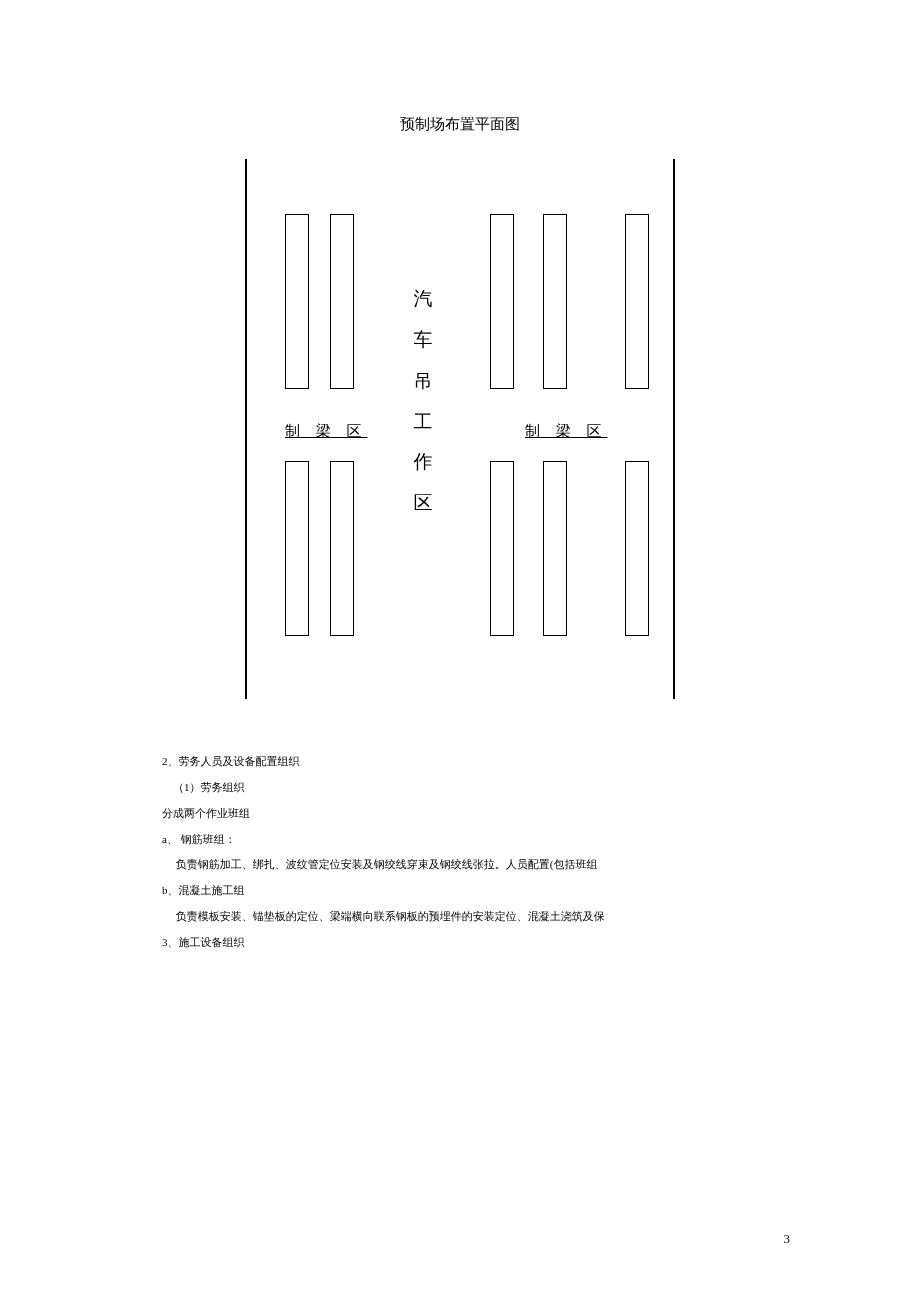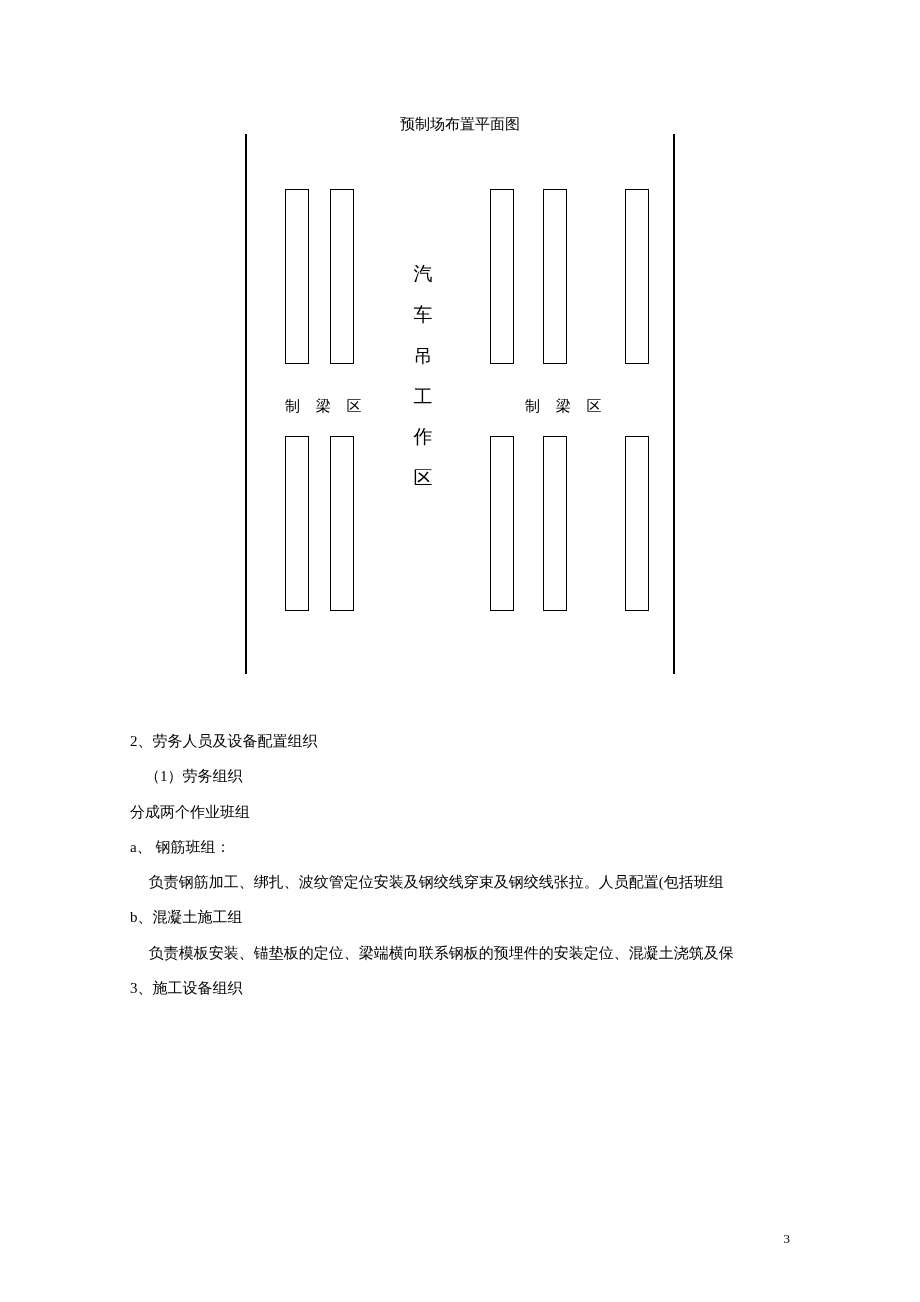--- a/index.html
+++ b/index.html
@@ -11,20 +11,21 @@
     position: relative;
     color: #000;
     font-size: 15px;
   }
   .page {
     padding: 115px 130px 40px 130px;
   }
   .diagram-title {
     text-align: center;
     font-size: 15px;
+    margin-bottom: 25px;
   }
   .diagram {
     position: relative;
     width: 430px;
     height: 540px;
     margin: 0 auto 50px auto;
   }
   .v-border-left, .v-border-right {
     position: absolute;
     top: 0;
@@ -33,20 +34,21 @@
     background: #000;
   }
   .v-border-left { left: 0; }
   .v-border-right { right: 0; }
 
   .zone-label {
     position: absolute;
     font-size: 15px;
     letter-spacing: 6px;
     white-space: nowrap;
+    text-decoration: underline;
   }
   .zone-label.left { left: 40px; top: 263px; }
   .zone-label.right { left: 280px; top: 263px; }
 
   .center-col {
     position: absolute;
     left: 164px;
     top: 120px;
     width: 28px;
     text-align: center;
@@ -67,21 +69,22 @@
   
   .rect.rtA1 { left: 245px; top: 55px;  width: 24px; height: 175px; }
   .rect.rtA2 { left: 298px; top: 55px;  width: 24px; height: 175px; }
   .rect.rtA3 { left: 380px; top: 55px;  width: 24px; height: 175px; }
   .rect.rtB1 { left: 245px; top: 302px; width: 24px; height: 175px; }
   .rect.rtB2 { left: 298px; top: 302px; width: 24px; height: 175px; }
   .rect.rtB3 { left: 380px; top: 302px; width: 24px; height: 175px; }
 
   .body-text p {
     line-height: 2.35;
-    font-size: 15px;
+    font-size: 11px;
+    margin-left: 32px;
   }
   .body-text .indent { padding-left: 1em; }
   .body-text .desc { padding-left: 1.25em; }
 
   .page-number {
     position: absolute;
     right: 130px;
     bottom: 55px;
     font-size: 13px;
     font-family: "Times New Roman", serif;

